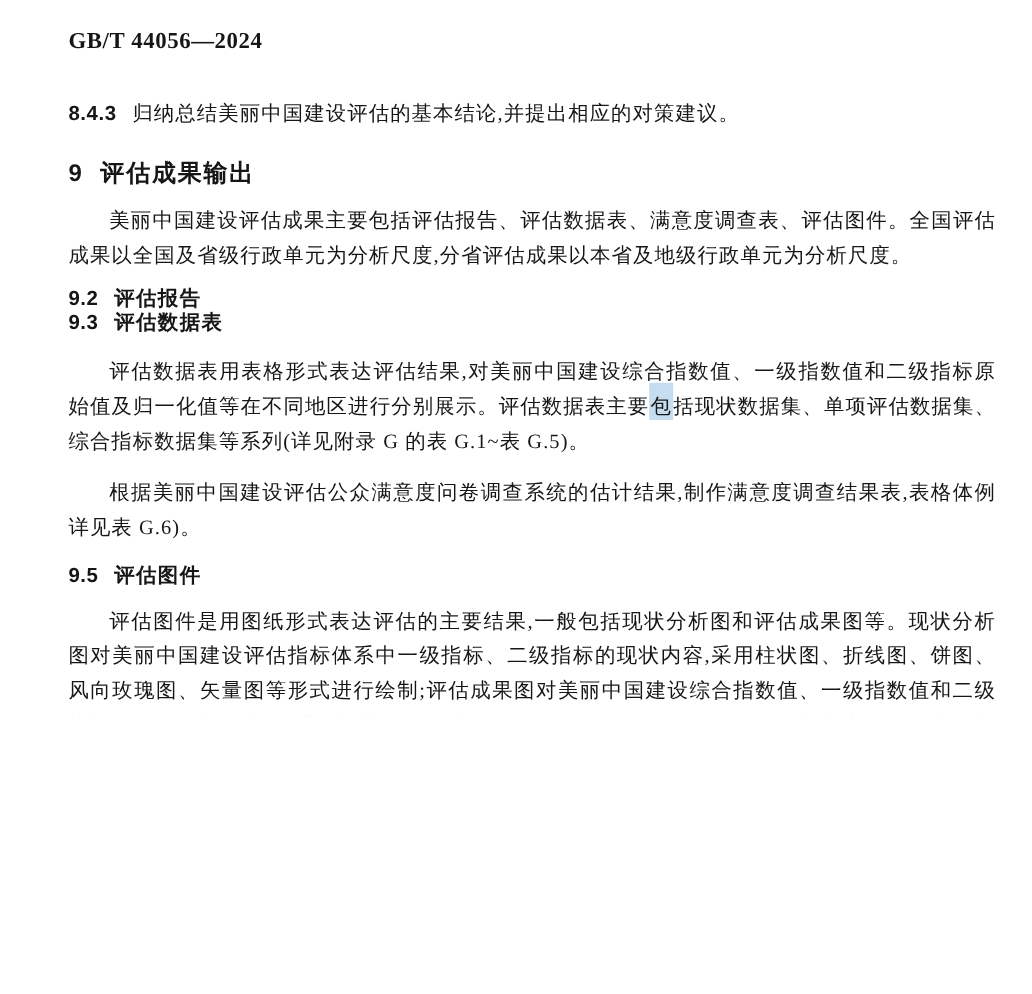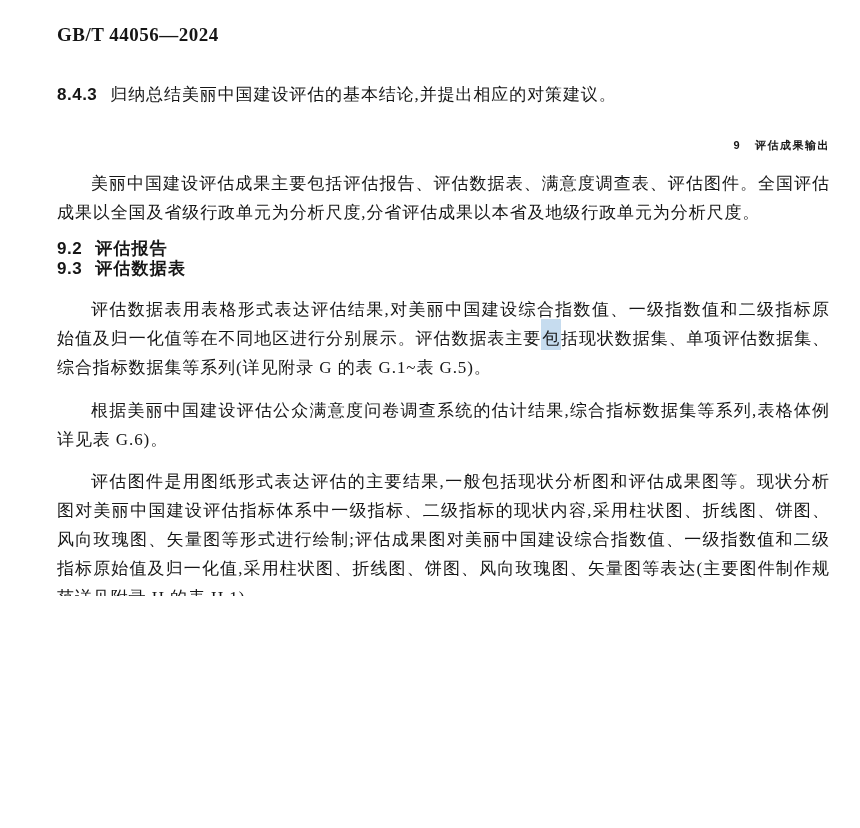--- a/index.html
+++ b/index.html
@@ -35,24 +35,23 @@
   .clause .num {
     font-family: "Liberation Sans", "DejaVu Sans", sans-serif;
     font-weight: bold;
     letter-spacing: 0.5px;
     margin-right: 13px;
   }
   .h-main {
     margin: 26px 0 0 0;
     font-family: "Liberation Sans", "DejaVu Sans", sans-serif;
     font-weight: bold;
-    font-size: 11px;
+    font-size: 20px;
     line-height: 20px;
     letter-spacing: 1.5px;
-    text-align: right;
   }
   .h-main .num { margin-right: 15px; letter-spacing: 0.5px; }
   .h-sub {
     font-family: "Liberation Sans", "DejaVu Sans", sans-serif;
     font-weight: bold;
     font-size: 17px;
     line-height: 20px;
     letter-spacing: 1.2px;
     margin: 0;
   }
@@ -93,17 +92,18 @@
 
   <h2 class="h-main"><span class="num">9</span><span>评估成果输出</span></h2>
 
   <p class="body-para" id="p91">美丽中国建设评估成果主要包括评估报告、评估数据表、满意度调查表、评估图件。全国评估成果以全国及省级行政单元为分析尺度,分省评估成果以本省及地级行政单元为分析尺度。</p>
 
   <h3 class="h-sub" id="h92"><span class="num">9.2</span><span>评估报告</span></h3>
 
   <h3 class="h-sub" id="h93"><span class="num">9.3</span><span>评估数据表</span></h3>
   <p class="body-para" id="p93"><span>评估数据表用表格形式表达评估结果,对美丽中国建设综合指数值、一级指数值和二级指标原始值及归一化值等在不同地区进行分别展示。评估数据表主要</span><span class="wm-highlight">包</span><span>括现状数据集、单项评估数据集、综合指标数据集等系列(详见附录 G 的表 G.1~表 G.5)。</span></p>
 
-  <p class="body-para" id="p94">根据美丽中国建设评估公众满意度问卷调查系统的估计结果,综合指标数据集等系列,表格体例详见表 G.6)。</p>
+  <p class="body-para" id="p94">根据美丽中国建设评估公众满意度问卷调查系统的估计结果,制作满意度调查结果表,表格体例详见表 G.6)。</p>
 
+  <h3 class="h-sub" id="h95"><span class="num">9.5</span><span>评估图件</span></h3>
   <p class="body-para" id="p95">评估图件是用图纸形式表达评估的主要结果,一般包括现状分析图和评估成果图等。现状分析图对美丽中国建设评估指标体系中一级指标、二级指标的现状内容,采用柱状图、折线图、饼图、风向玫瑰图、矢量图等形式进行绘制;评估成果图对美丽中国建设综合指数值、一级指数值和二级指标原始值及归一化值,采用柱状图、折线图、饼图、风向玫瑰图、矢量图等表达(主要图件制作规范详见附录 H 的表 H.1)。</p>
 
 </div>
 
 </body></html>

